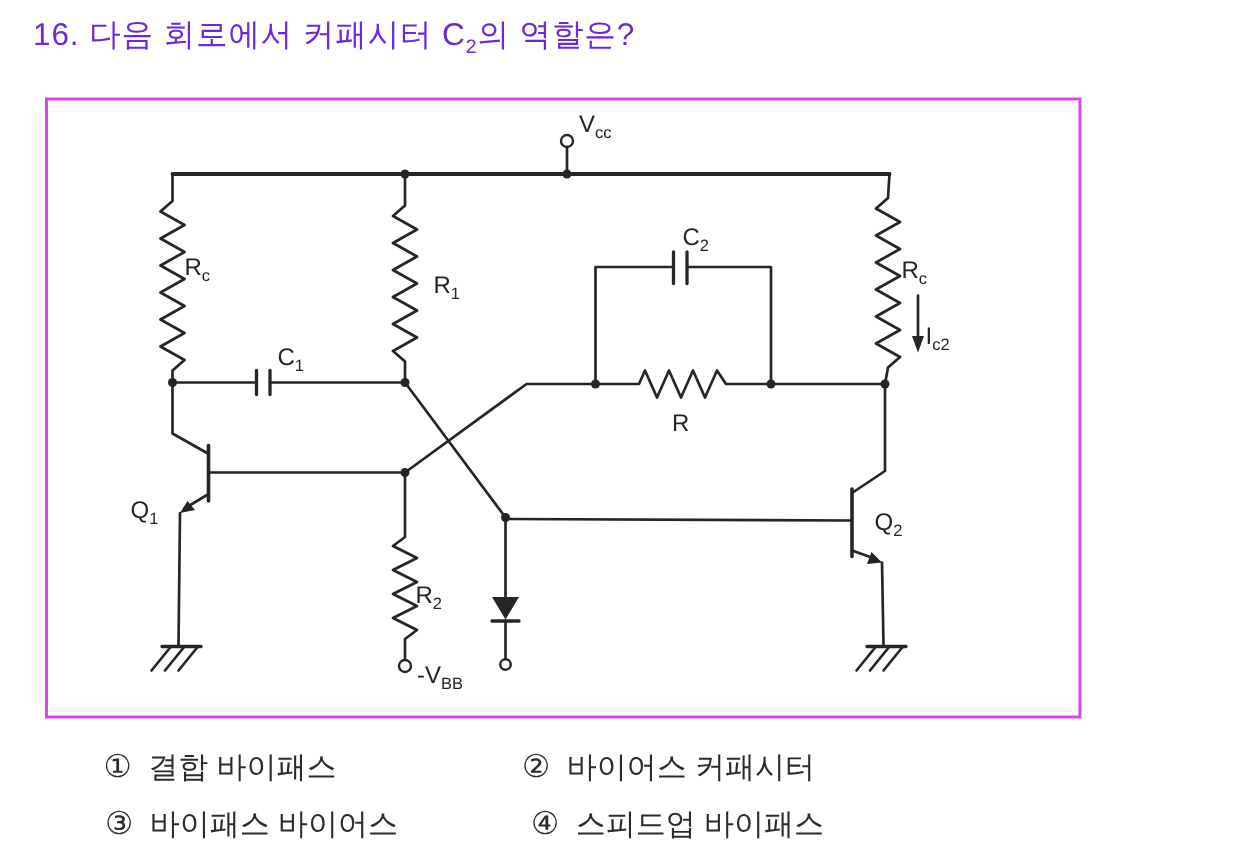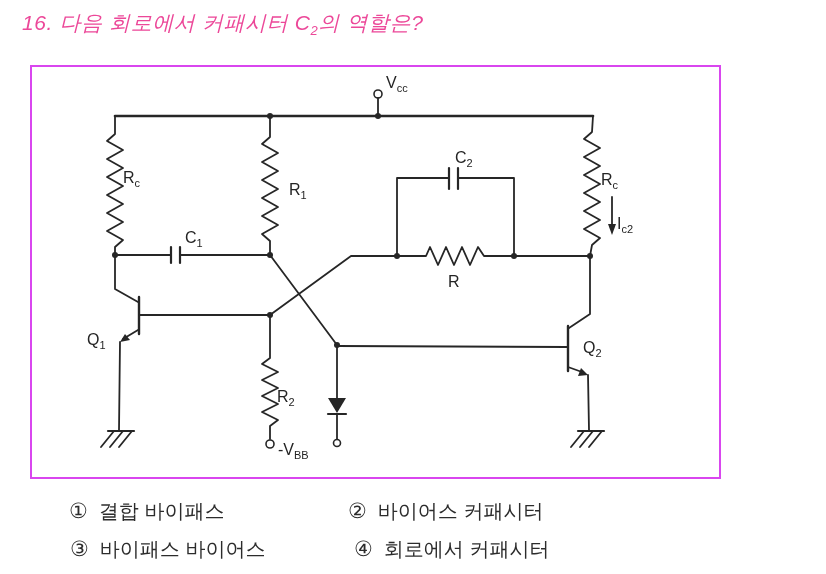--- a/index.html
+++ b/index.html
@@ -2,21 +2,21 @@
 <html><head>
 <meta charset="utf-8">
 <style>
   html,body { margin:0; padding:0; background:#ffffff; }
   .page {
     position:relative; width:826px; height:574px; background:#ffffff;
     font-family:"Liberation Sans", sans-serif; color:#262626; overflow:hidden;
   }
   .question-title {
     position:absolute; left:22px; top:9px; font-size:21px; letter-spacing:0.6px;
-    color:#ec4899; white-space:nowrap;font-style:italic;
+    color:#6d28d9; white-space:nowrap;
   }
   .question-title sub { font-size:13px; }
   .circuit-frame {
     position:absolute; left:30px; top:65px; width:687px; height:410px;
     border:2px solid #d946ef; background:#ffffff;
   }
   .circuit-frame svg { display:block; }
   svg .lbl { font-family:"Liberation Sans", sans-serif; font-size:16px; fill:#242424; }
   svg .sub { font-size:11px; }
   .opt {
@@ -173,17 +173,17 @@
     <div class="opt" id="opt2">
       <span class="marker">②</span>
       <span class="opt-label">바이어스 커패시터</span>
     </div>
     <div class="opt" id="opt3">
       <span class="marker">③</span>
       <span class="opt-label">바이패스 바이어스</span>
     </div>
     <div class="opt" id="opt4">
       <span class="marker">④</span>
-      <span class="opt-label">회로에서 커패시터</span>
+      <span class="opt-label">스피드업 바이패스</span>
     </div>
   </div>
 
 </div>
 
 </body></html>

